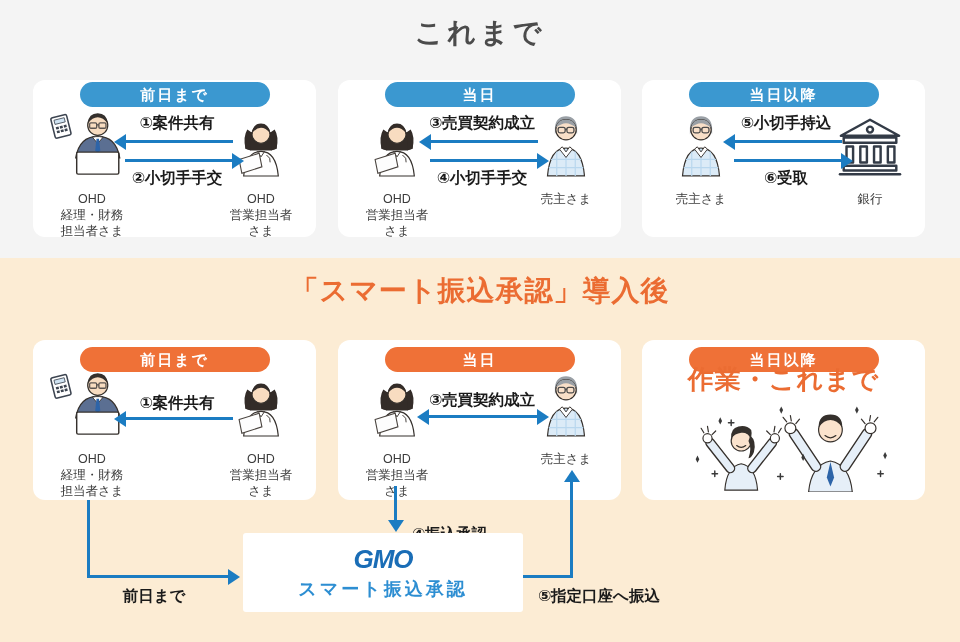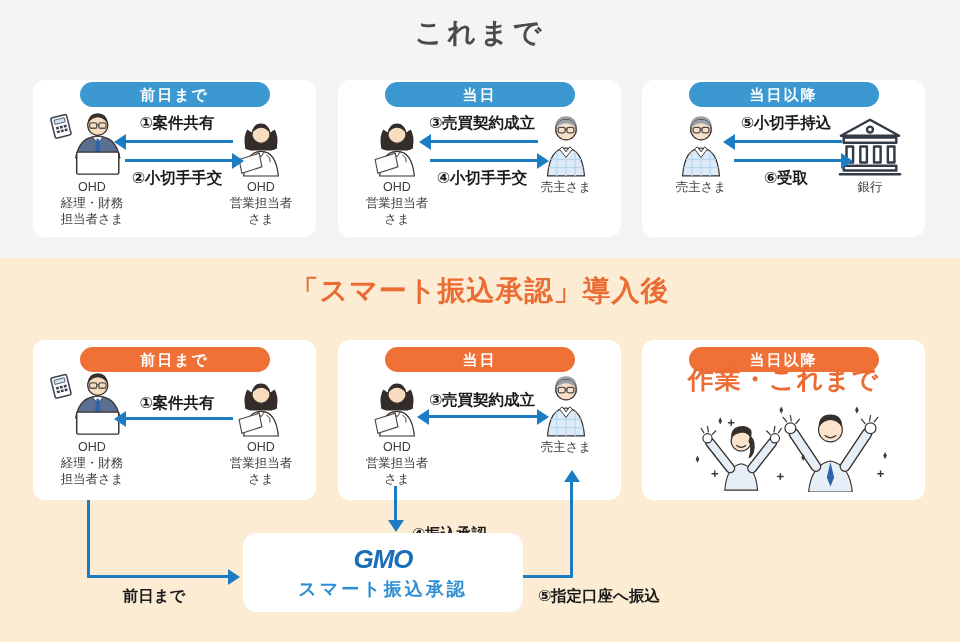--- a/index.html
+++ b/index.html
@@ -23,21 +23,21 @@
   .pill{position:absolute;left:50%;transform:translateX(-50%);width:190px;height:25px;
     line-height:25px;border-radius:14px;color:#fff;font-size:15px;font-weight:700;
     text-align:center;letter-spacing:2px;margin-top:19px;}
   .r1 .pill{top:-17px;background:var(--blue);}
   .r2 .pill{top:-12px;background:var(--orange);}
   .actor{position:absolute;top:28px;text-align:center;}
   .actor-l{left:12px;width:94px;}
   .actor-r{right:4px;width:102px;}
   .fig{height:70px;display:flex;align-items:flex-end;justify-content:center;}
   .fig svg{display:block;}
-  .actor-label{margin-top:1px;font-size:12.5px;line-height:16px;color:var(--ink);font-weight:500;}
+  .actor-label{margin-top:13px;font-size:12.5px;line-height:16px;color:var(--ink);font-weight:500;}
   .actor-label span{display:block;}
   .flow-label{position:absolute;left:144px;transform:translateX(-50%);white-space:nowrap;
     font-size:15.5px;font-weight:700;color:var(--label-ink);}
   .h-line{position:absolute;height:3px;background:var(--arrow);}
   .h-line.head-left::before{content:'';position:absolute;left:-11px;top:-6.5px;
     border-top:8px solid transparent;border-bottom:8px solid transparent;border-right:12px solid var(--arrow);}
   .h-line.head-right::after{content:'';position:absolute;right:-11px;top:-6.5px;
     border-top:8px solid transparent;border-bottom:8px solid transparent;border-left:12px solid var(--arrow);}
   .v-line{position:absolute;width:3px;background:var(--arrow);}
   .v-line.head-down::after{content:'';position:absolute;left:-6.5px;bottom:-10px;
@@ -45,21 +45,21 @@
   .v-line.head-up::before{content:'';position:absolute;left:-6.5px;top:-10px;
     border-left:8px solid transparent;border-right:8px solid transparent;border-bottom:12px solid var(--arrow);}
   .lbl1{top:33px;} .arrA{top:60px;left:92px;width:108px;} .arrB{top:79px;left:92px;width:108px;} .lbl2{top:88px;}
   .r2 .lbl-single{top:53px;} .r2 .arr-single{top:77px;left:92px;width:108px;}
   .r2 .lbl-both{top:50px;} .r2 .arr-both{top:75px;left:90px;width:110px;}
   .highlight-text{position:absolute;top:22px;left:0;width:100%;text-align:center;
     font-size:26px;font-weight:800;color:var(--orange-text);letter-spacing:1px;white-space:nowrap;}
   .cheer-wrap{position:absolute;bottom:4px;left:50%;transform:translateX(-50%);}
   .conn-label{position:absolute;white-space:nowrap;font-size:15.5px;font-weight:700;color:var(--label-ink);}
   .gmo-box{position:absolute;left:243px;top:533px;width:280px;height:79px;background:#fff;
-    border-radius:14px;display:flex;flex-direction:column;align-items:center;justify-content:center;gap:2px;}
+    border-radius:3px;display:flex;flex-direction:column;align-items:center;justify-content:center;gap:2px;}
   .gmo-line1{display:flex;align-items:baseline;gap:2px;}
   .gmo-gmo{font-size:26px;font-weight:800;font-style:italic;color:var(--gmo-blue);letter-spacing:-1px;}
   .gmo-bank{font-size:18.5px;font-weight:800;color:var(--gmo-navy);}
   .gmo-product{font-size:18px;font-weight:800;color:var(--smart-blue);letter-spacing:3px;}
 </style>
 </head>
 <body>
 
 <svg width="0" height="0" style="position:absolute">
   <defs>

